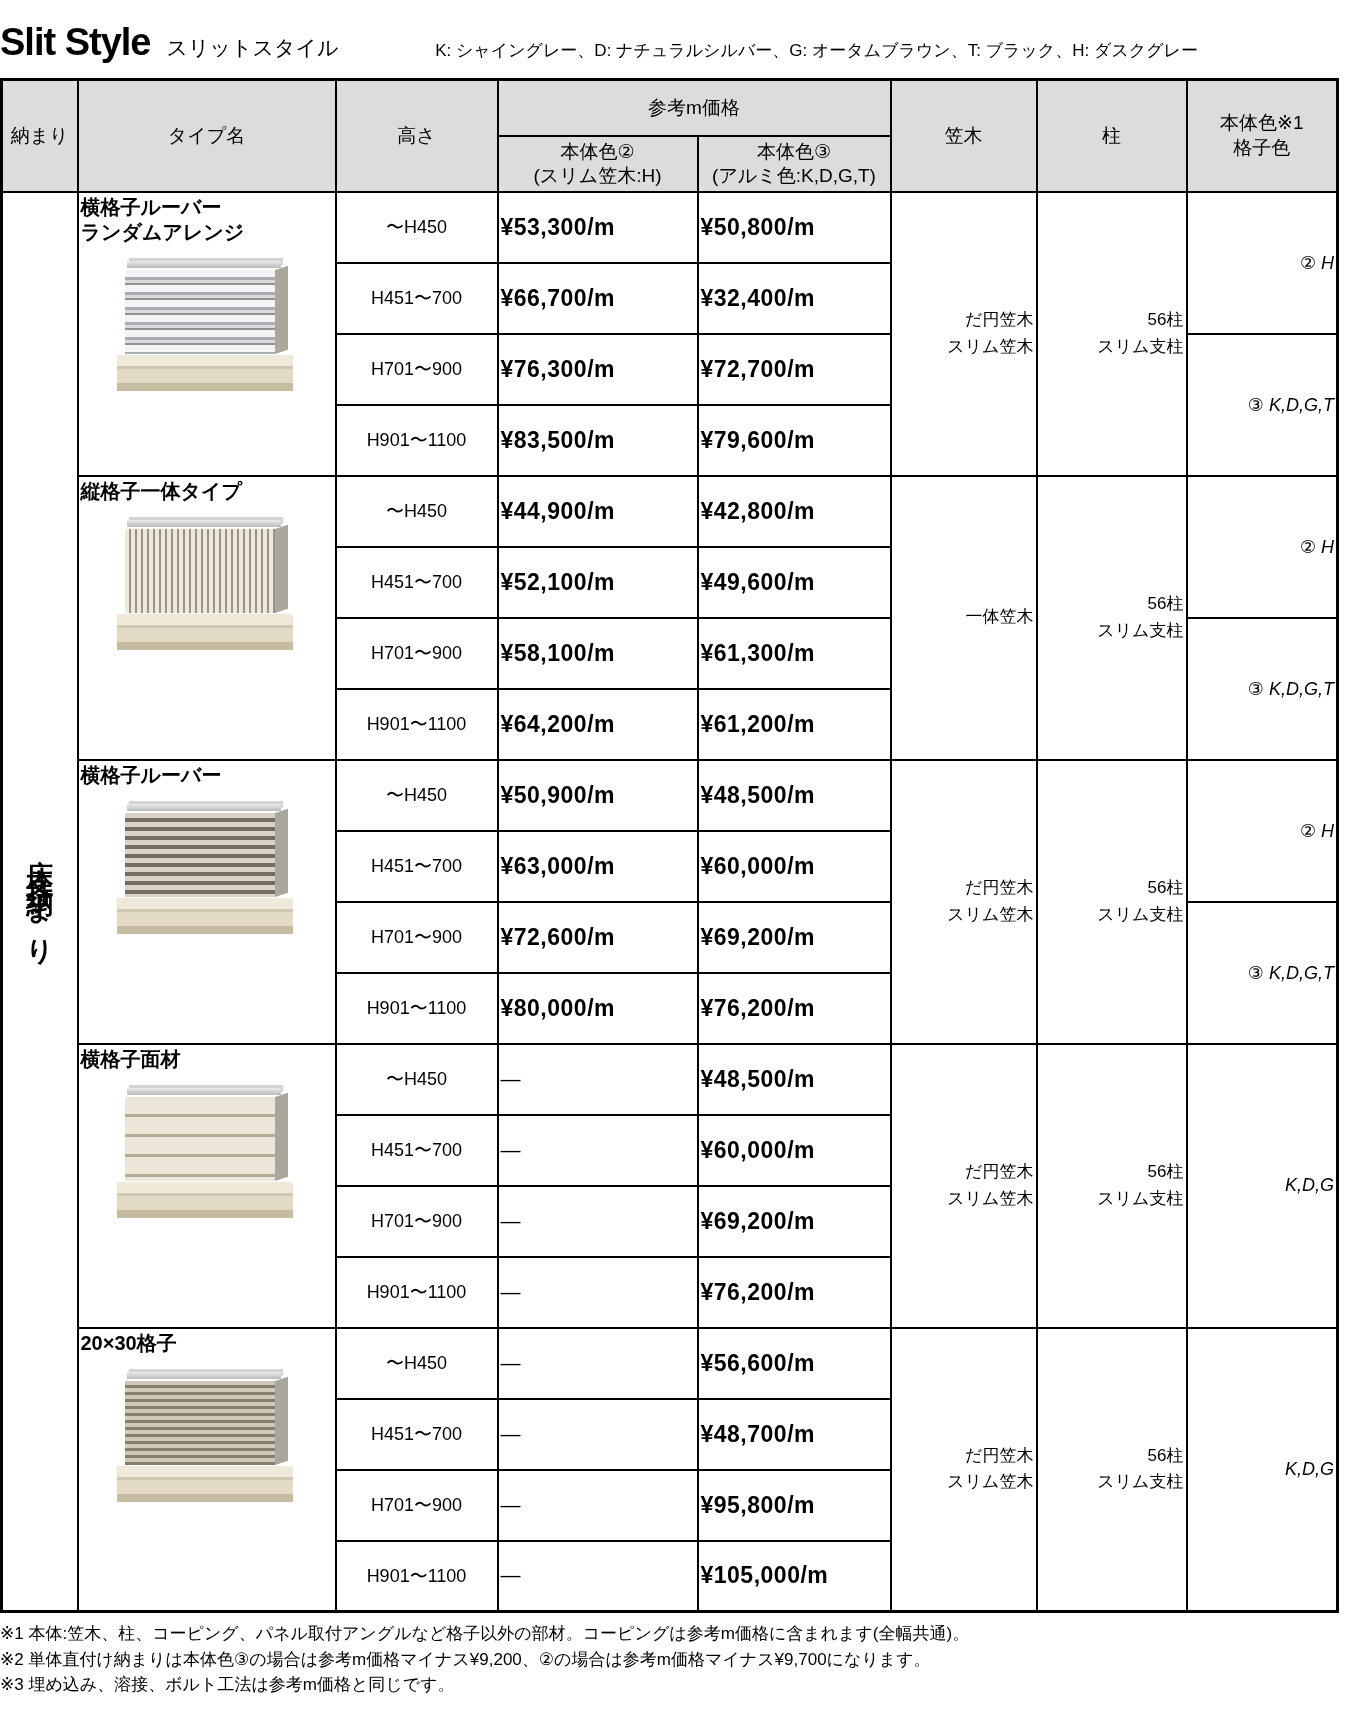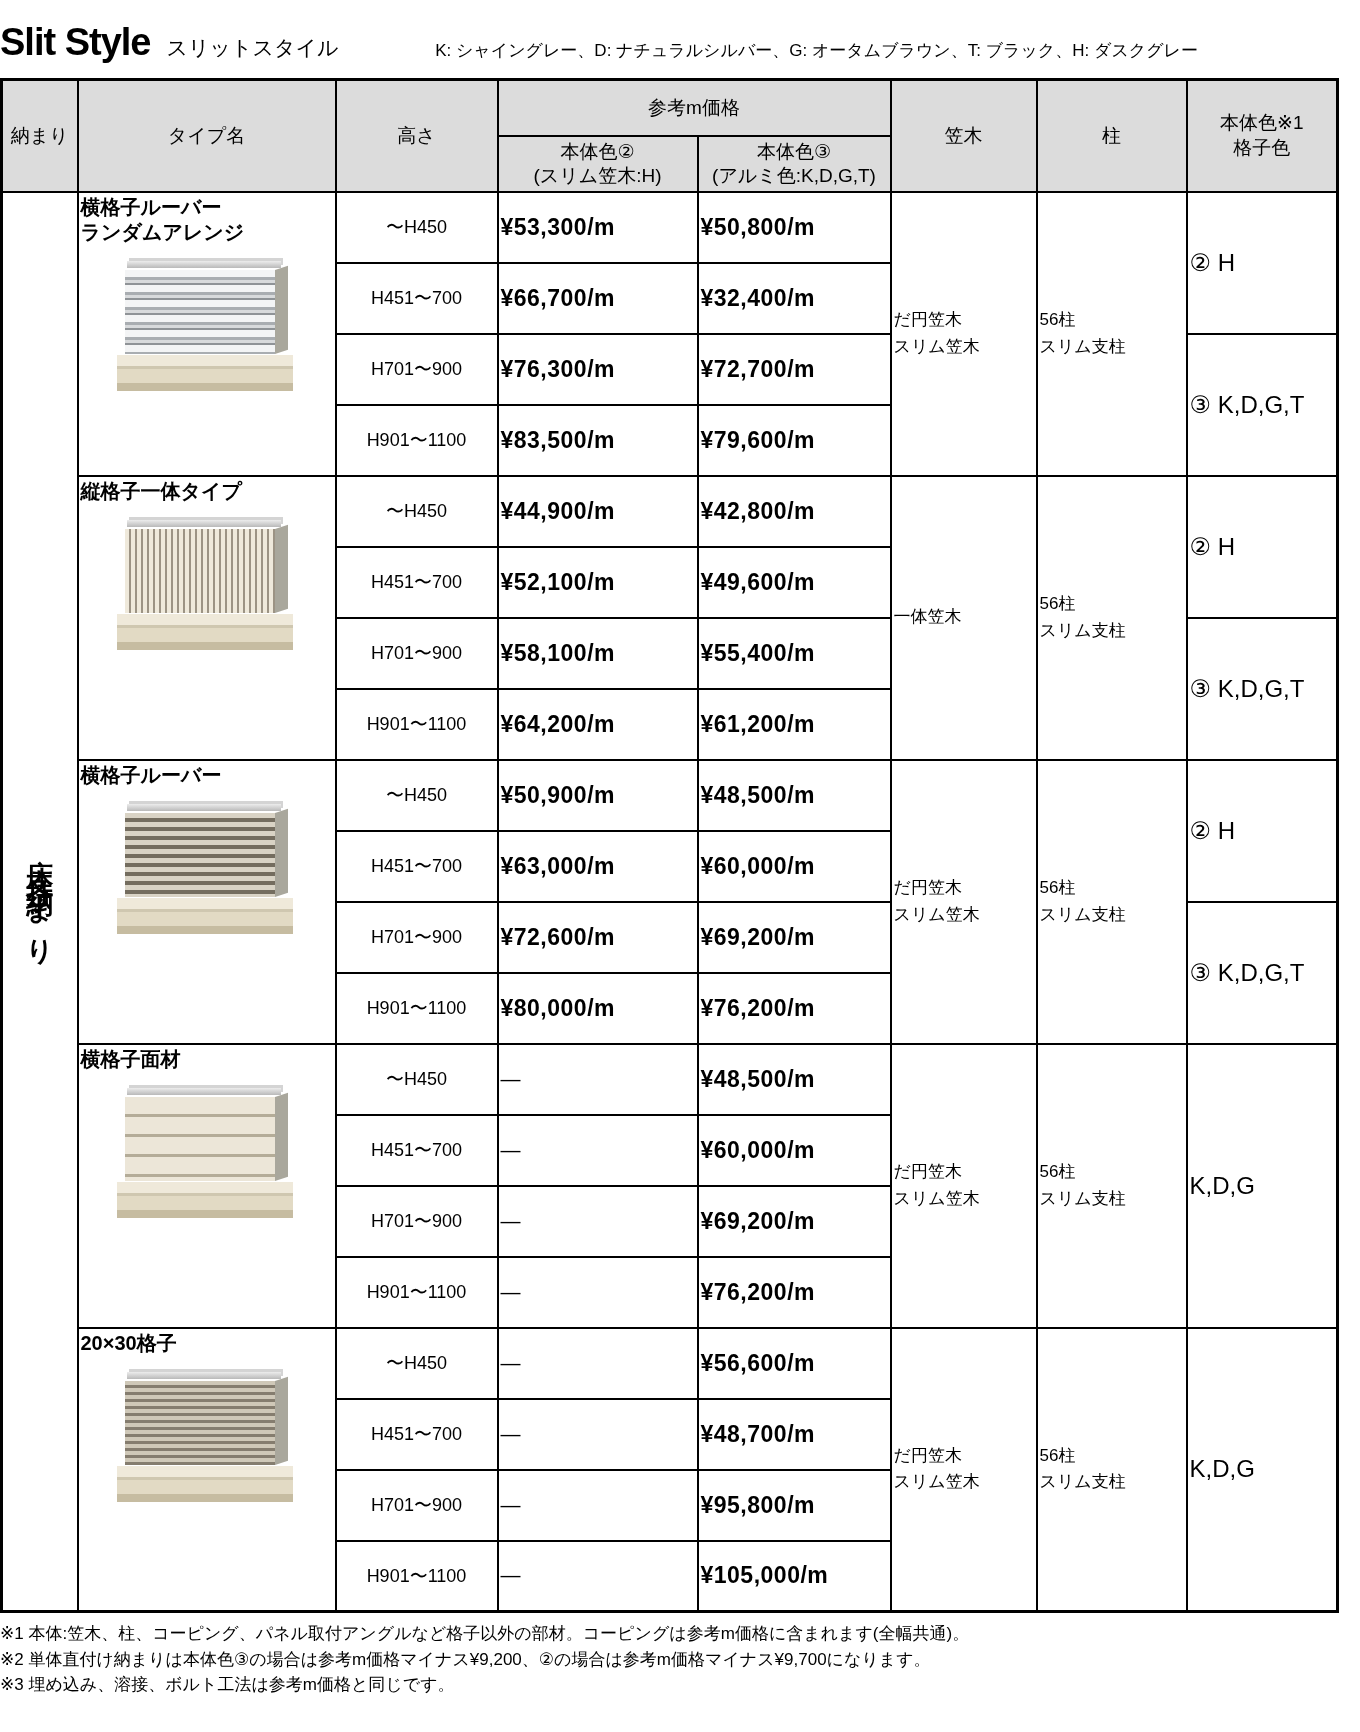--- a/index.html
+++ b/index.html
@@ -30,22 +30,22 @@
   th.sub{font-size:17px;line-height:1.25;}
   th.two-line{font-size:18px;line-height:1.3;}
   tr.hrow{height:56px;}
   tr.brow{height:71px;}
   td.bt,th.hb{border-bottom-width:3px;}
   td.bt{border-top-width:3px;}
 
   td.h{text-align:center;font-size:18px;}
   td.p{text-align:left;font-size:23px;font-weight:bold;letter-spacing:0.5px;}
   td.p.dash{font-weight:normal;font-size:20px;}
-  td.mid{text-align:left;font-size:17px;line-height:1.55;}
-  td.colorcell{text-align:left;font-size:24px;}
+  td.mid{text-align:right;font-size:17px;line-height:1.55;}
+  td.colorcell{text-align:right;font-size:18px;font-style:italic;}
 
   td.osamari-cell{text-align:center;vertical-align:middle;background:#fff;}
   .v-label{writing-mode:vertical-rl;text-orientation:upright;display:inline-block;
     font-weight:bold;font-size:27px;letter-spacing:10px;}
 
   td.type-cell{vertical-align:top;padding:8px 10px 4px 10px;border-radius:11px;}
   .tname{font-weight:bold;font-size:20px;line-height:1.25;text-align:left;}
 
   
   .fence{position:relative;width:192px;height:148px;margin:6px auto 0;}
@@ -186,21 +186,21 @@
       <td rowspan="2" class="colorcell bt">② H</td>
     </tr>
     <tr class="brow">
       <td class="h">H451〜700</td>
       <td class="p">¥52,100/m</td>
       <td class="p">¥49,600/m</td>
     </tr>
     <tr class="brow">
       <td class="h">H701〜900</td>
       <td class="p">¥58,100/m</td>
-      <td class="p">¥55,400/m</td>
+      <td class="p">¥61,300/m</td>
       <td rowspan="2" class="colorcell">③ K,D,G,T</td>
     </tr>
     <tr class="brow">
       <td class="h">H901〜1100</td>
       <td class="p">¥64,200/m</td>
       <td class="p">¥61,200/m</td>
     </tr>
 
     <tr class="brow">
       <td rowspan="4" class="type-cell bt">

